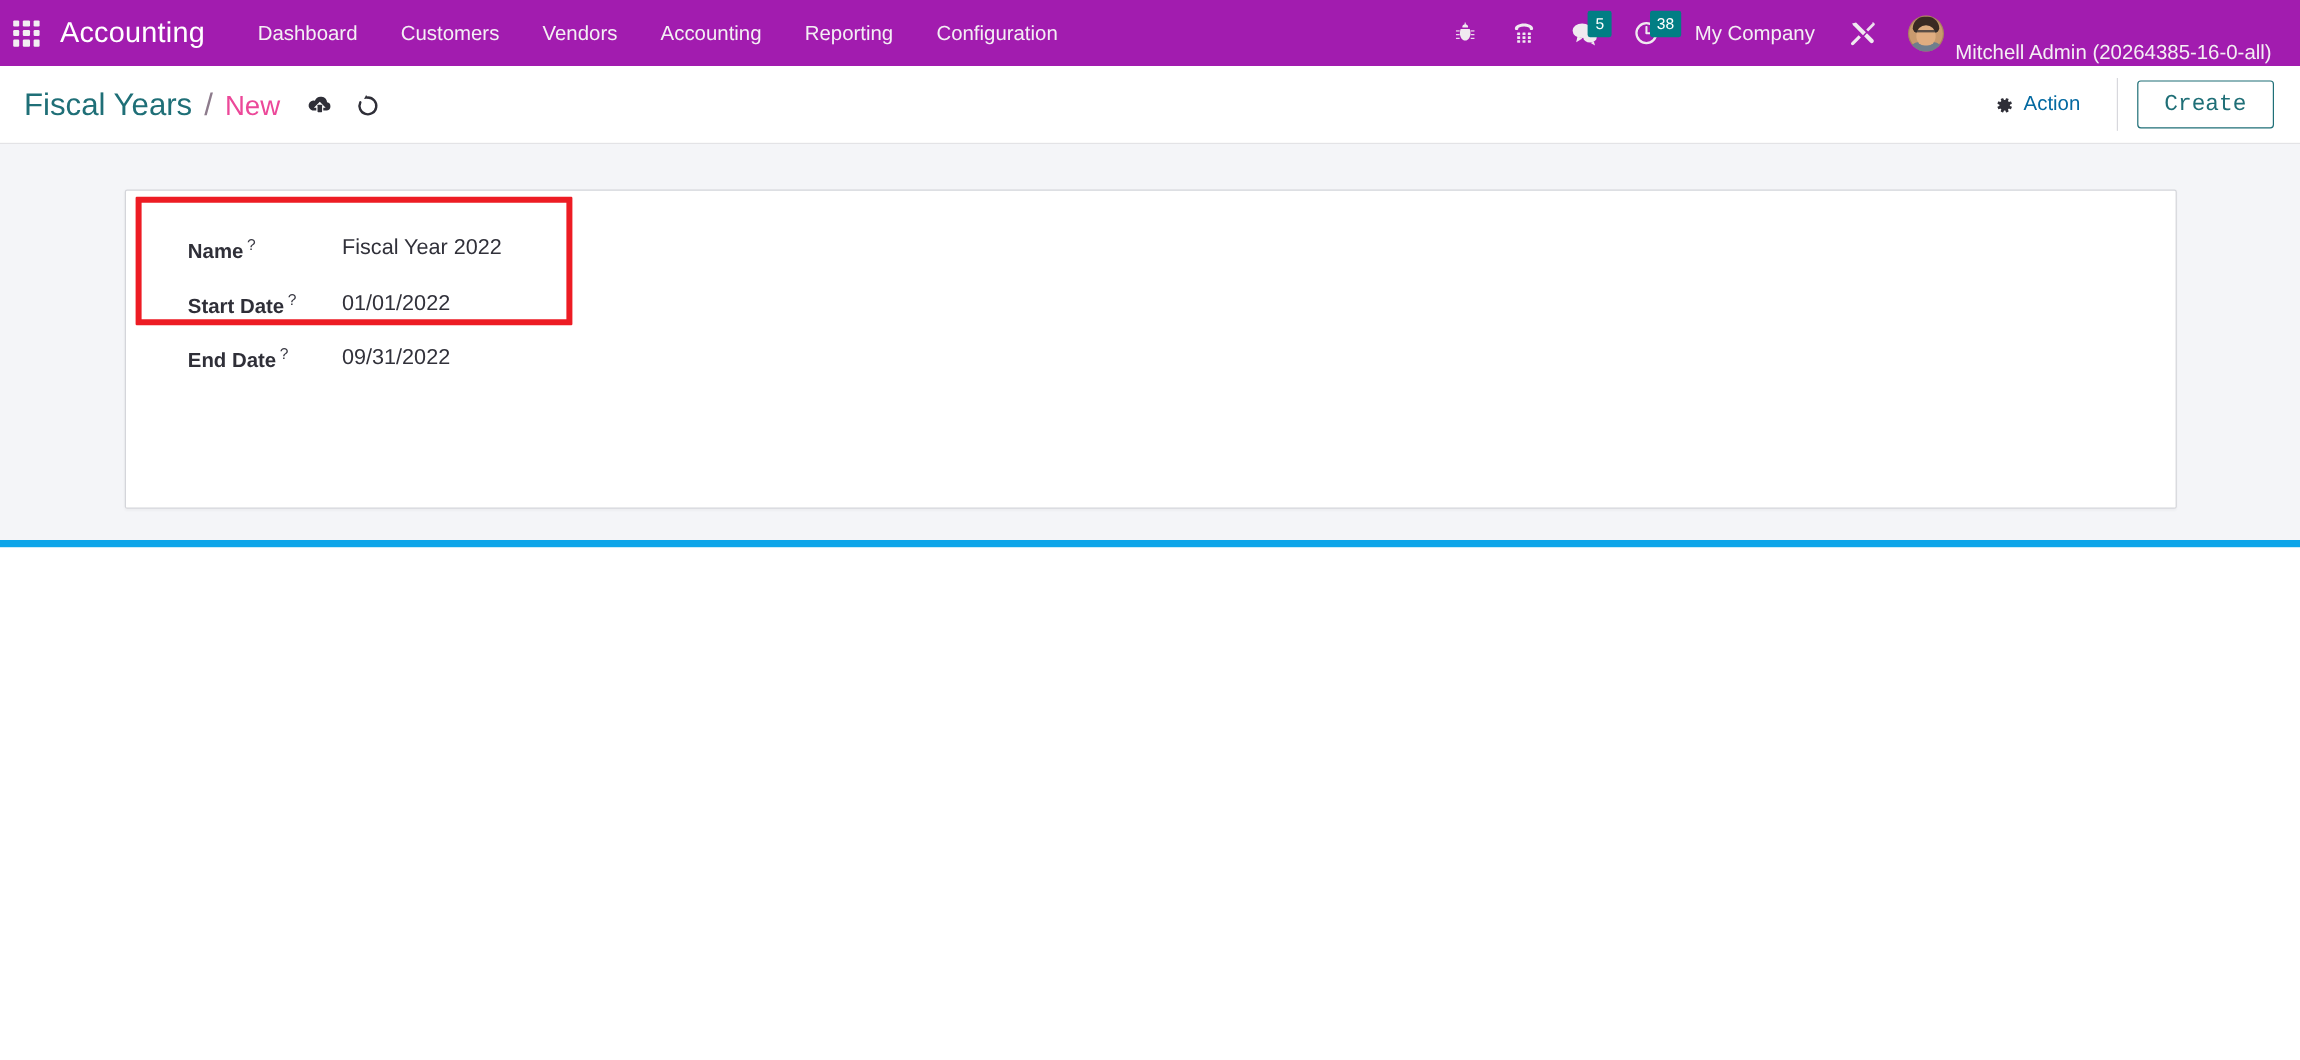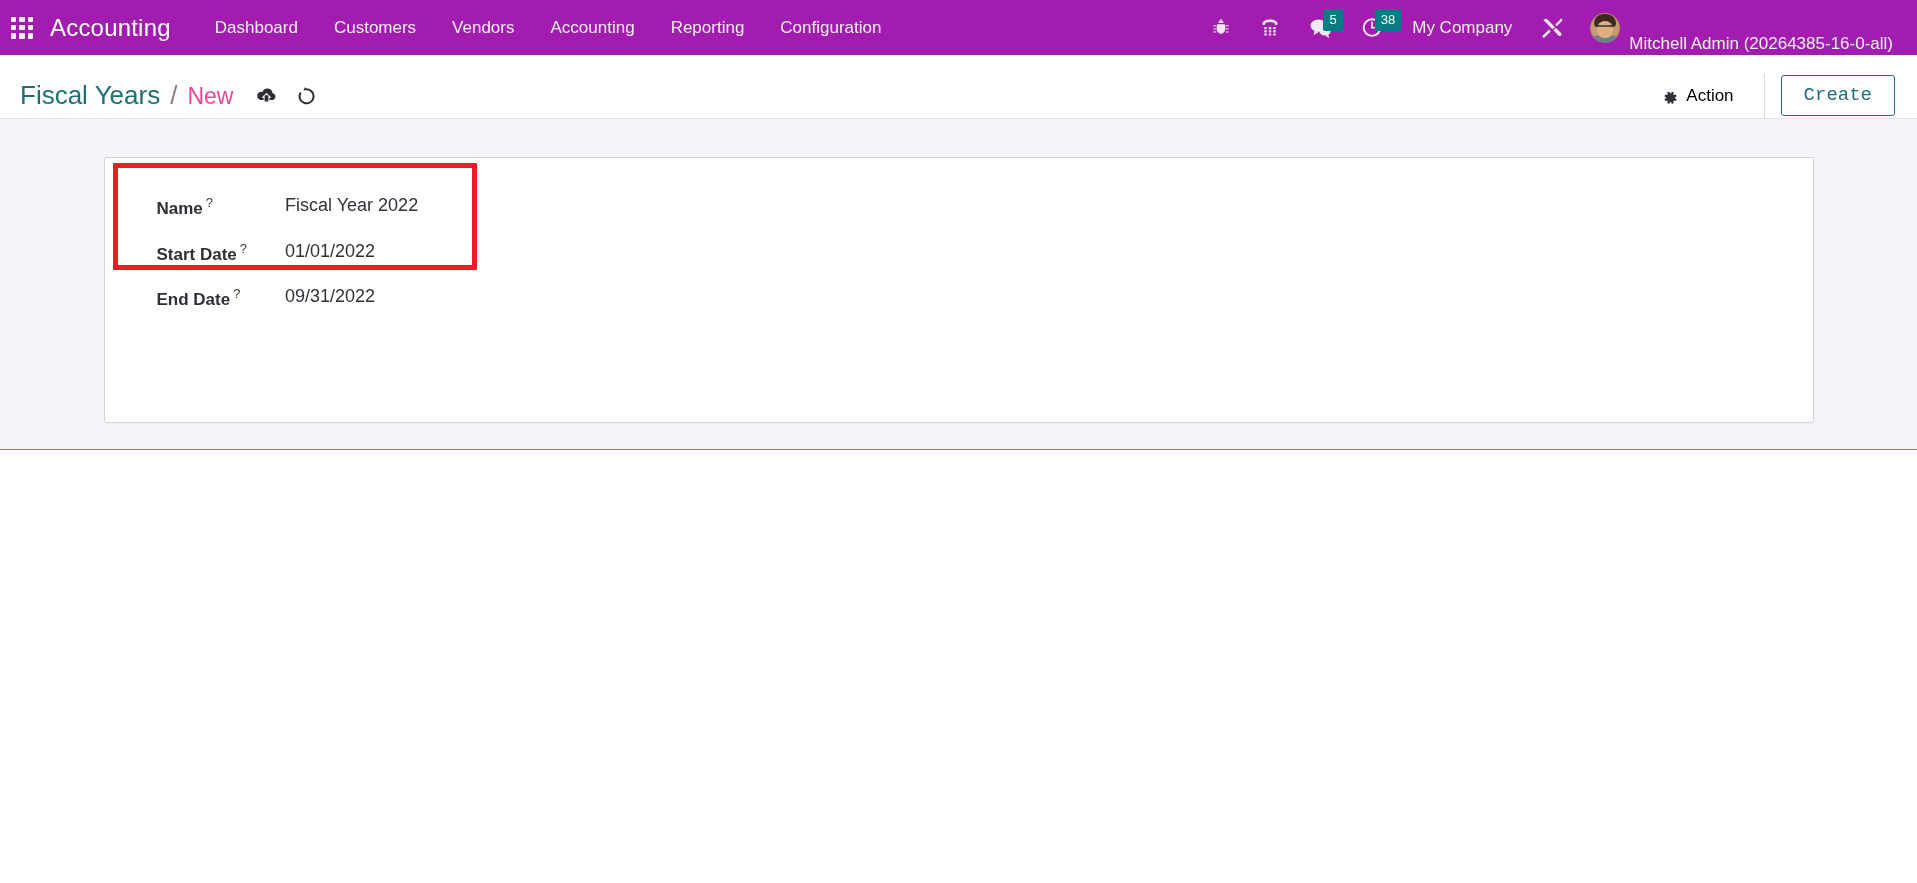--- a/index.html
+++ b/index.html
@@ -140,27 +140,26 @@
   }
   .user-name {
     font-size: 17px;
     color: #f4eff4;
     white-space: nowrap;
     margin-top: 32px;
   }
 
   
   .control-panel {
-    height: 46px;
+    height: 65px;
     background: #ffffff;
     border-bottom: 1px solid #e3e3e6;
     display: flex;
     align-items: center;
     padding: 0 22px 0 20px;
-    margin-top: 18px;
   }
   .breadcrumb {
     display: flex;
     align-items: baseline;
     gap: 0;
   }
   .bc-link {
     font-size: 26px;
     color: #1f6f77;
     cursor: pointer;
@@ -191,24 +190,24 @@
   }
 
   .cp-right {
     margin-left: auto;
     display: flex;
     align-items: center;
     height: 100%;
   }
   .action-btn {
     display: flex;
-    align-items: flex-end;
+    align-items: center;
     gap: 8px;
     font-size: 17px;
-    color: #000000;
+    color: #0369a1;
     padding: 8px 16px;
     cursor: pointer;
     border-radius: 3px;
     white-space: nowrap;
   }
   .cp-divider {
     width: 1px;
     height: 44px;
     background: #d8d8dd;
     margin: 0 16px 0 14px;
@@ -222,21 +221,21 @@
     padding: 9px 22px;
     cursor: pointer;
     font-family: Liberation Mono, monospace;
     line-height: 1.1;
   }
 
   
   .content-area {
     background: #f4f5f8;
     padding: 38px 0 26px 0;
-    border-bottom: 1px solid #0ea5e9;
+    border-bottom: 6px solid #0ea5e9;
     min-height: 310px;
   }
   .sheet {
     margin: 0 auto;
     width: 1710px;
     background: #ffffff;
     border: 1px solid #d4d5da;
     border-radius: 2px;
     min-height: 266px;
     padding: 26px 30px 30px 30px;

